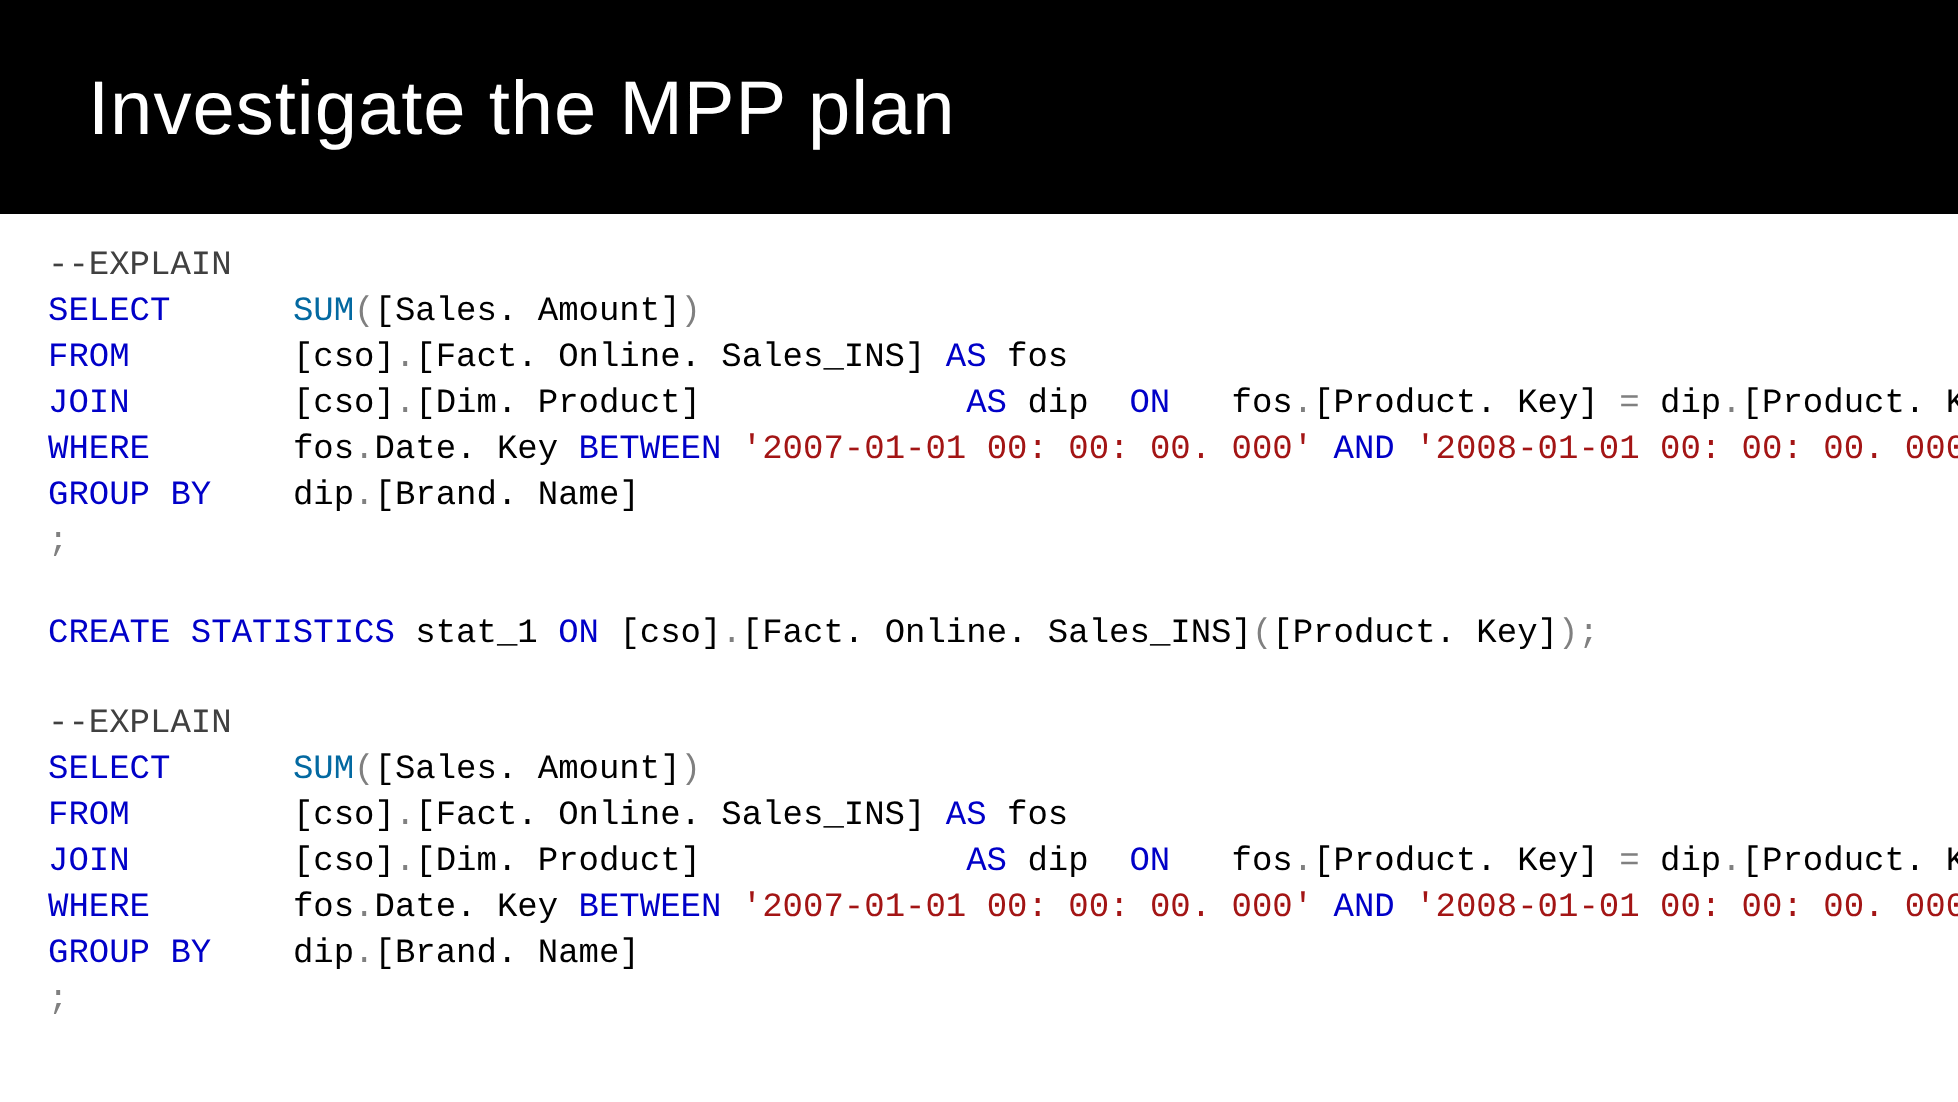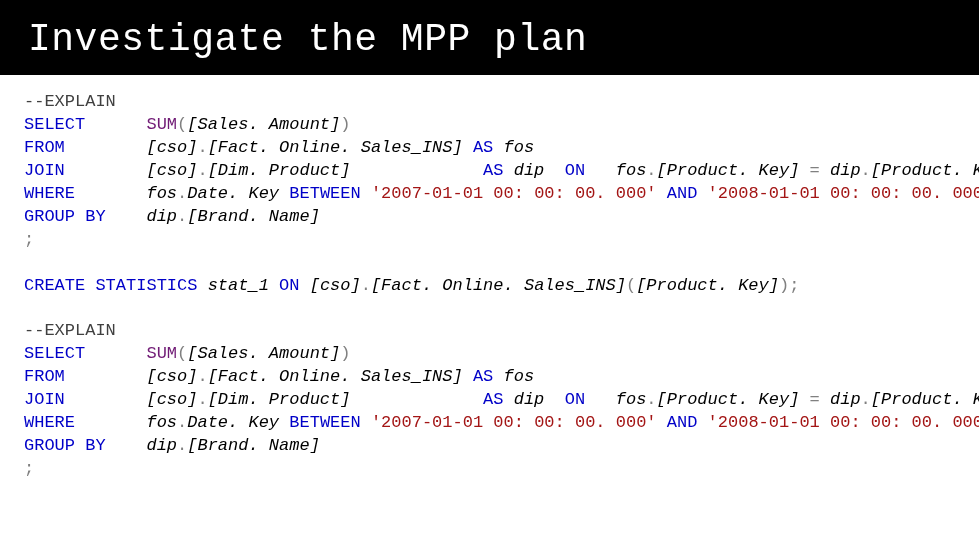--- a/index.html
+++ b/index.html
@@ -12,40 +12,39 @@
     overflow: hidden;
   }
   .header {
     background: #000;
     color: #fff;
     width: 100%;
     box-sizing: border-box;
     padding: 18px 28px 14px 28px;
   }
   .header h1 {
-    margin: 0;
+    margin: 16px;
     font-weight: 300;
     font-size: 38px;
     letter-spacing: 0.5px;
-    font-family: Liberation Mono, monospace;
   }
   .code {
     padding: 16px 24px;
     font-family: Consolas, "Courier New", monospace;
     font-size: 17px;
     line-height: 1.35;
     white-space: pre;
     color: #000;
   }
   .kw   { color: #0000c8; }   
   .cm   { color: #404040; }   
-  .fn   { color: #701a75; }   
+  .fn   { color: #0369a1; }   
   .pn   { color: #808080; }   
   .lit  { color: #a31515; margin-top: 24px; }   
-  .id   { color: #000; font-style: italic; }      
+  .id   { color: #000; }      
 </style>
 </head>
 <body>
 
 <div class="header">
   <h1>Investigate the MPP plan</h1>
 </div>
 
 <div class="code"><span class="cm">--EXPLAIN</span>
 <span class="kw">SELECT</span>      <span class="fn">SUM</span><span class="pn">(</span><span class="id">[Sales. Amount]</span><span class="pn">)</span>

